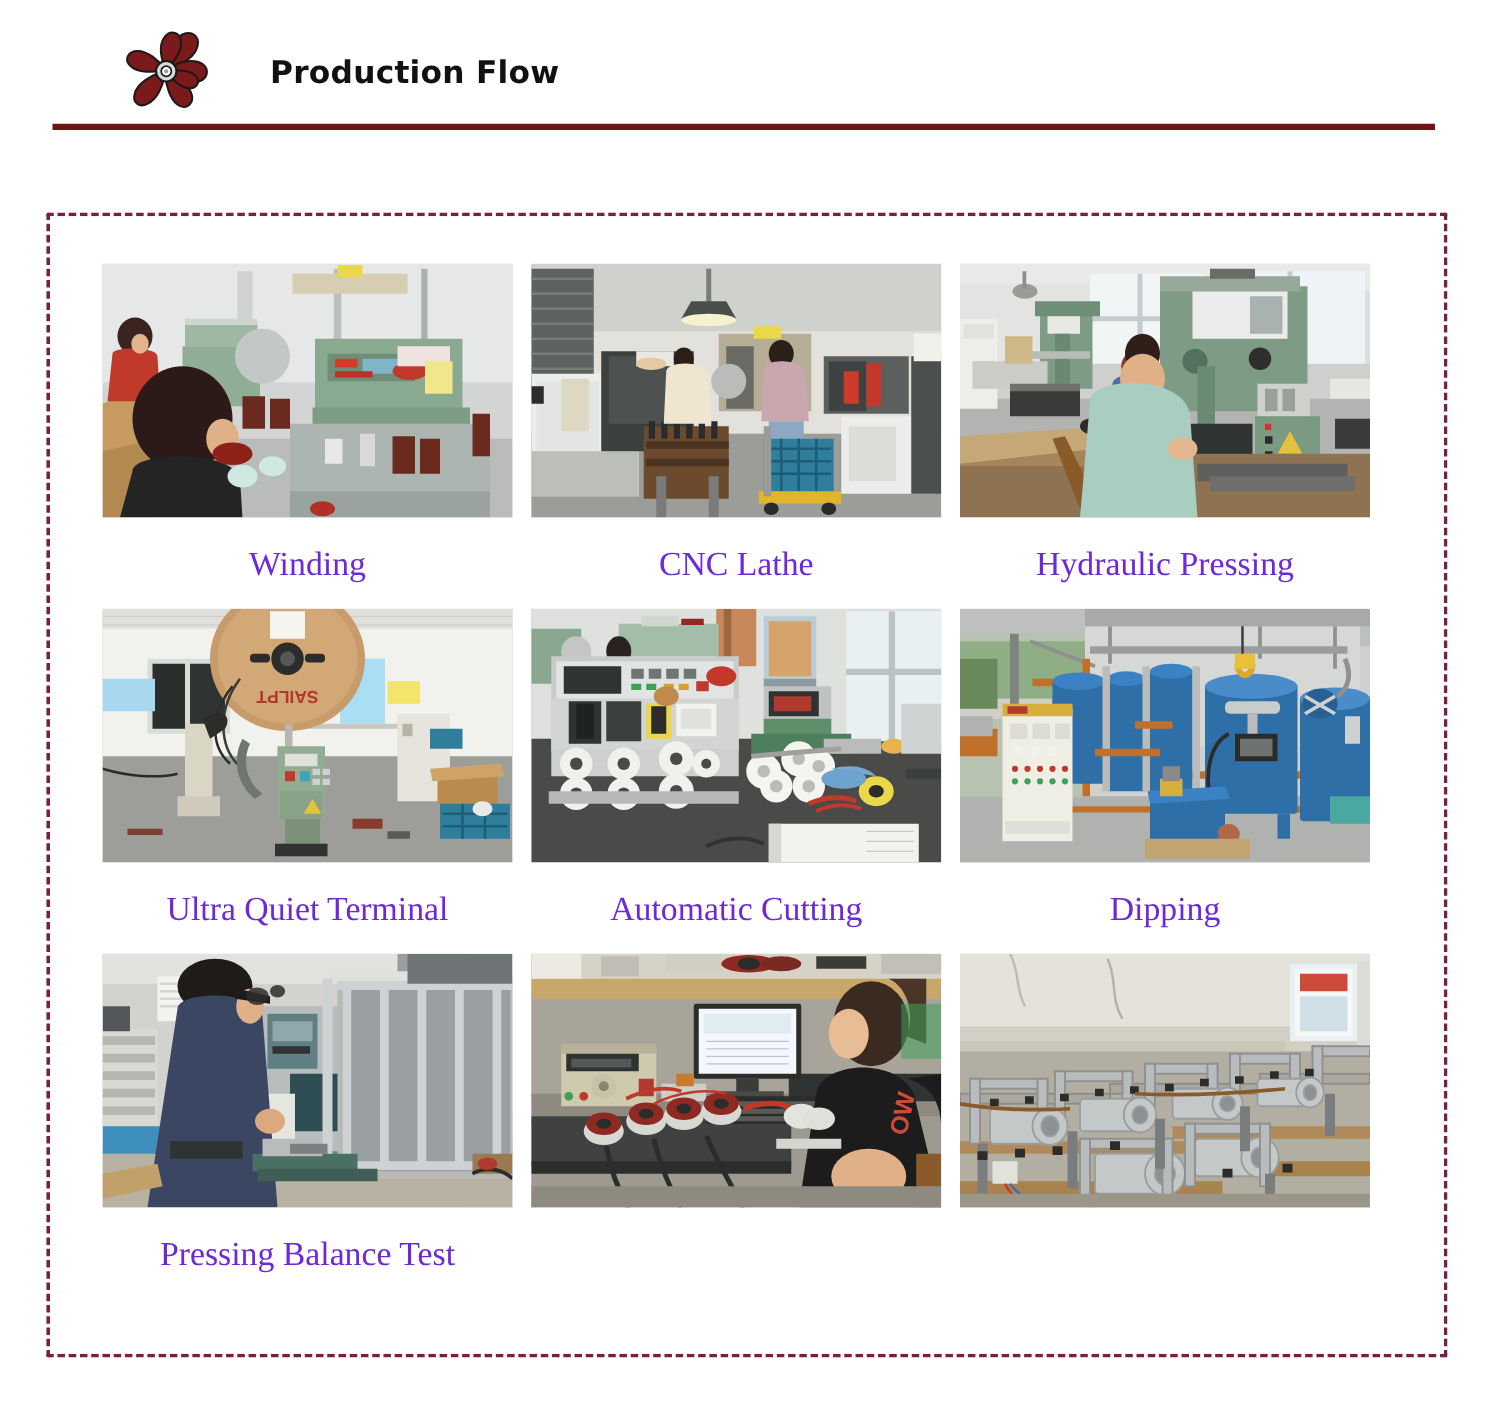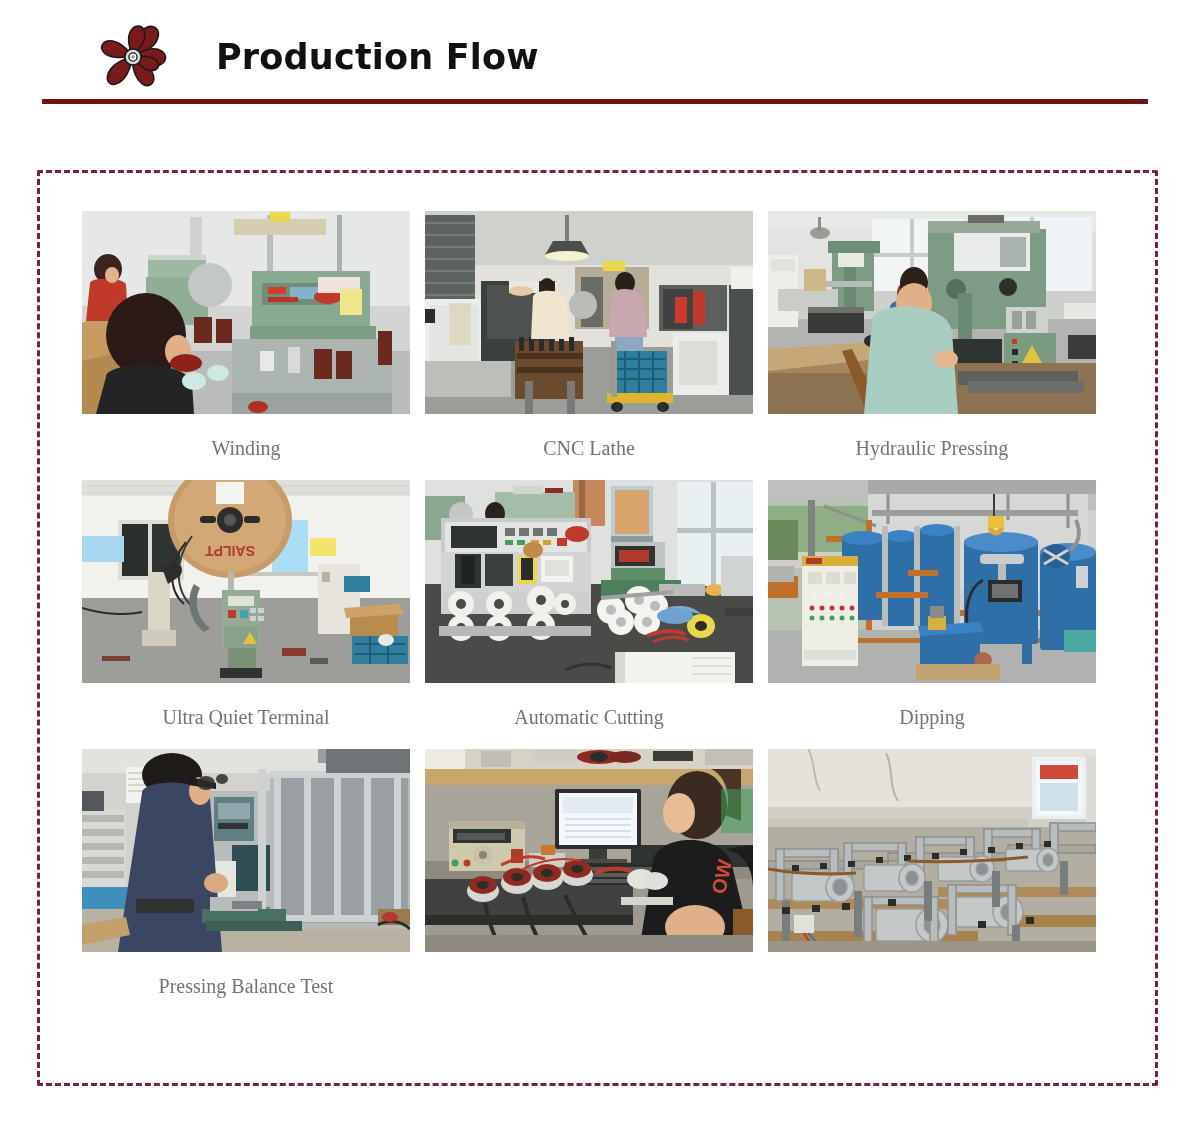--- a/index.html
+++ b/index.html
@@ -33,21 +33,21 @@
   .logo {
     width: 74px;
     height: 74px;
     margin-left: 56px;
     flex: 0 0 auto;
     display: block;
   }
   .page-title {
     margin-left: 46px;
     font-family: "DejaVu Sans", sans-serif;
-    font-size: 35px;
+    font-size: 25px;
     font-weight: bold;
     color: #111111;
     letter-spacing: 0.2px;
     white-space: nowrap;
   }
   .header-rule {
     position: absolute;
     left: 42px;
     top: 99px;
     width: 1106px;
@@ -92,22 +92,22 @@
     height: 203px;
     position: relative;
     overflow: hidden;
     display: block;
     background: #cfd3d6;
   }
   .photo svg { display: block; width: 100%; height: 100%; }
 
   .caption {
     font-family: "Liberation Serif", "DejaVu Serif", serif;
-    font-size: 20px;
-    color: #737373;
+    font-size: 27px;
+    color: #6d28d9;
     text-align: center;
     line-height: 1;
     padding-top: 24px;
     padding-bottom: 22px;
     white-space: nowrap;
   }
 </style>
 </head>
 <body>
 

